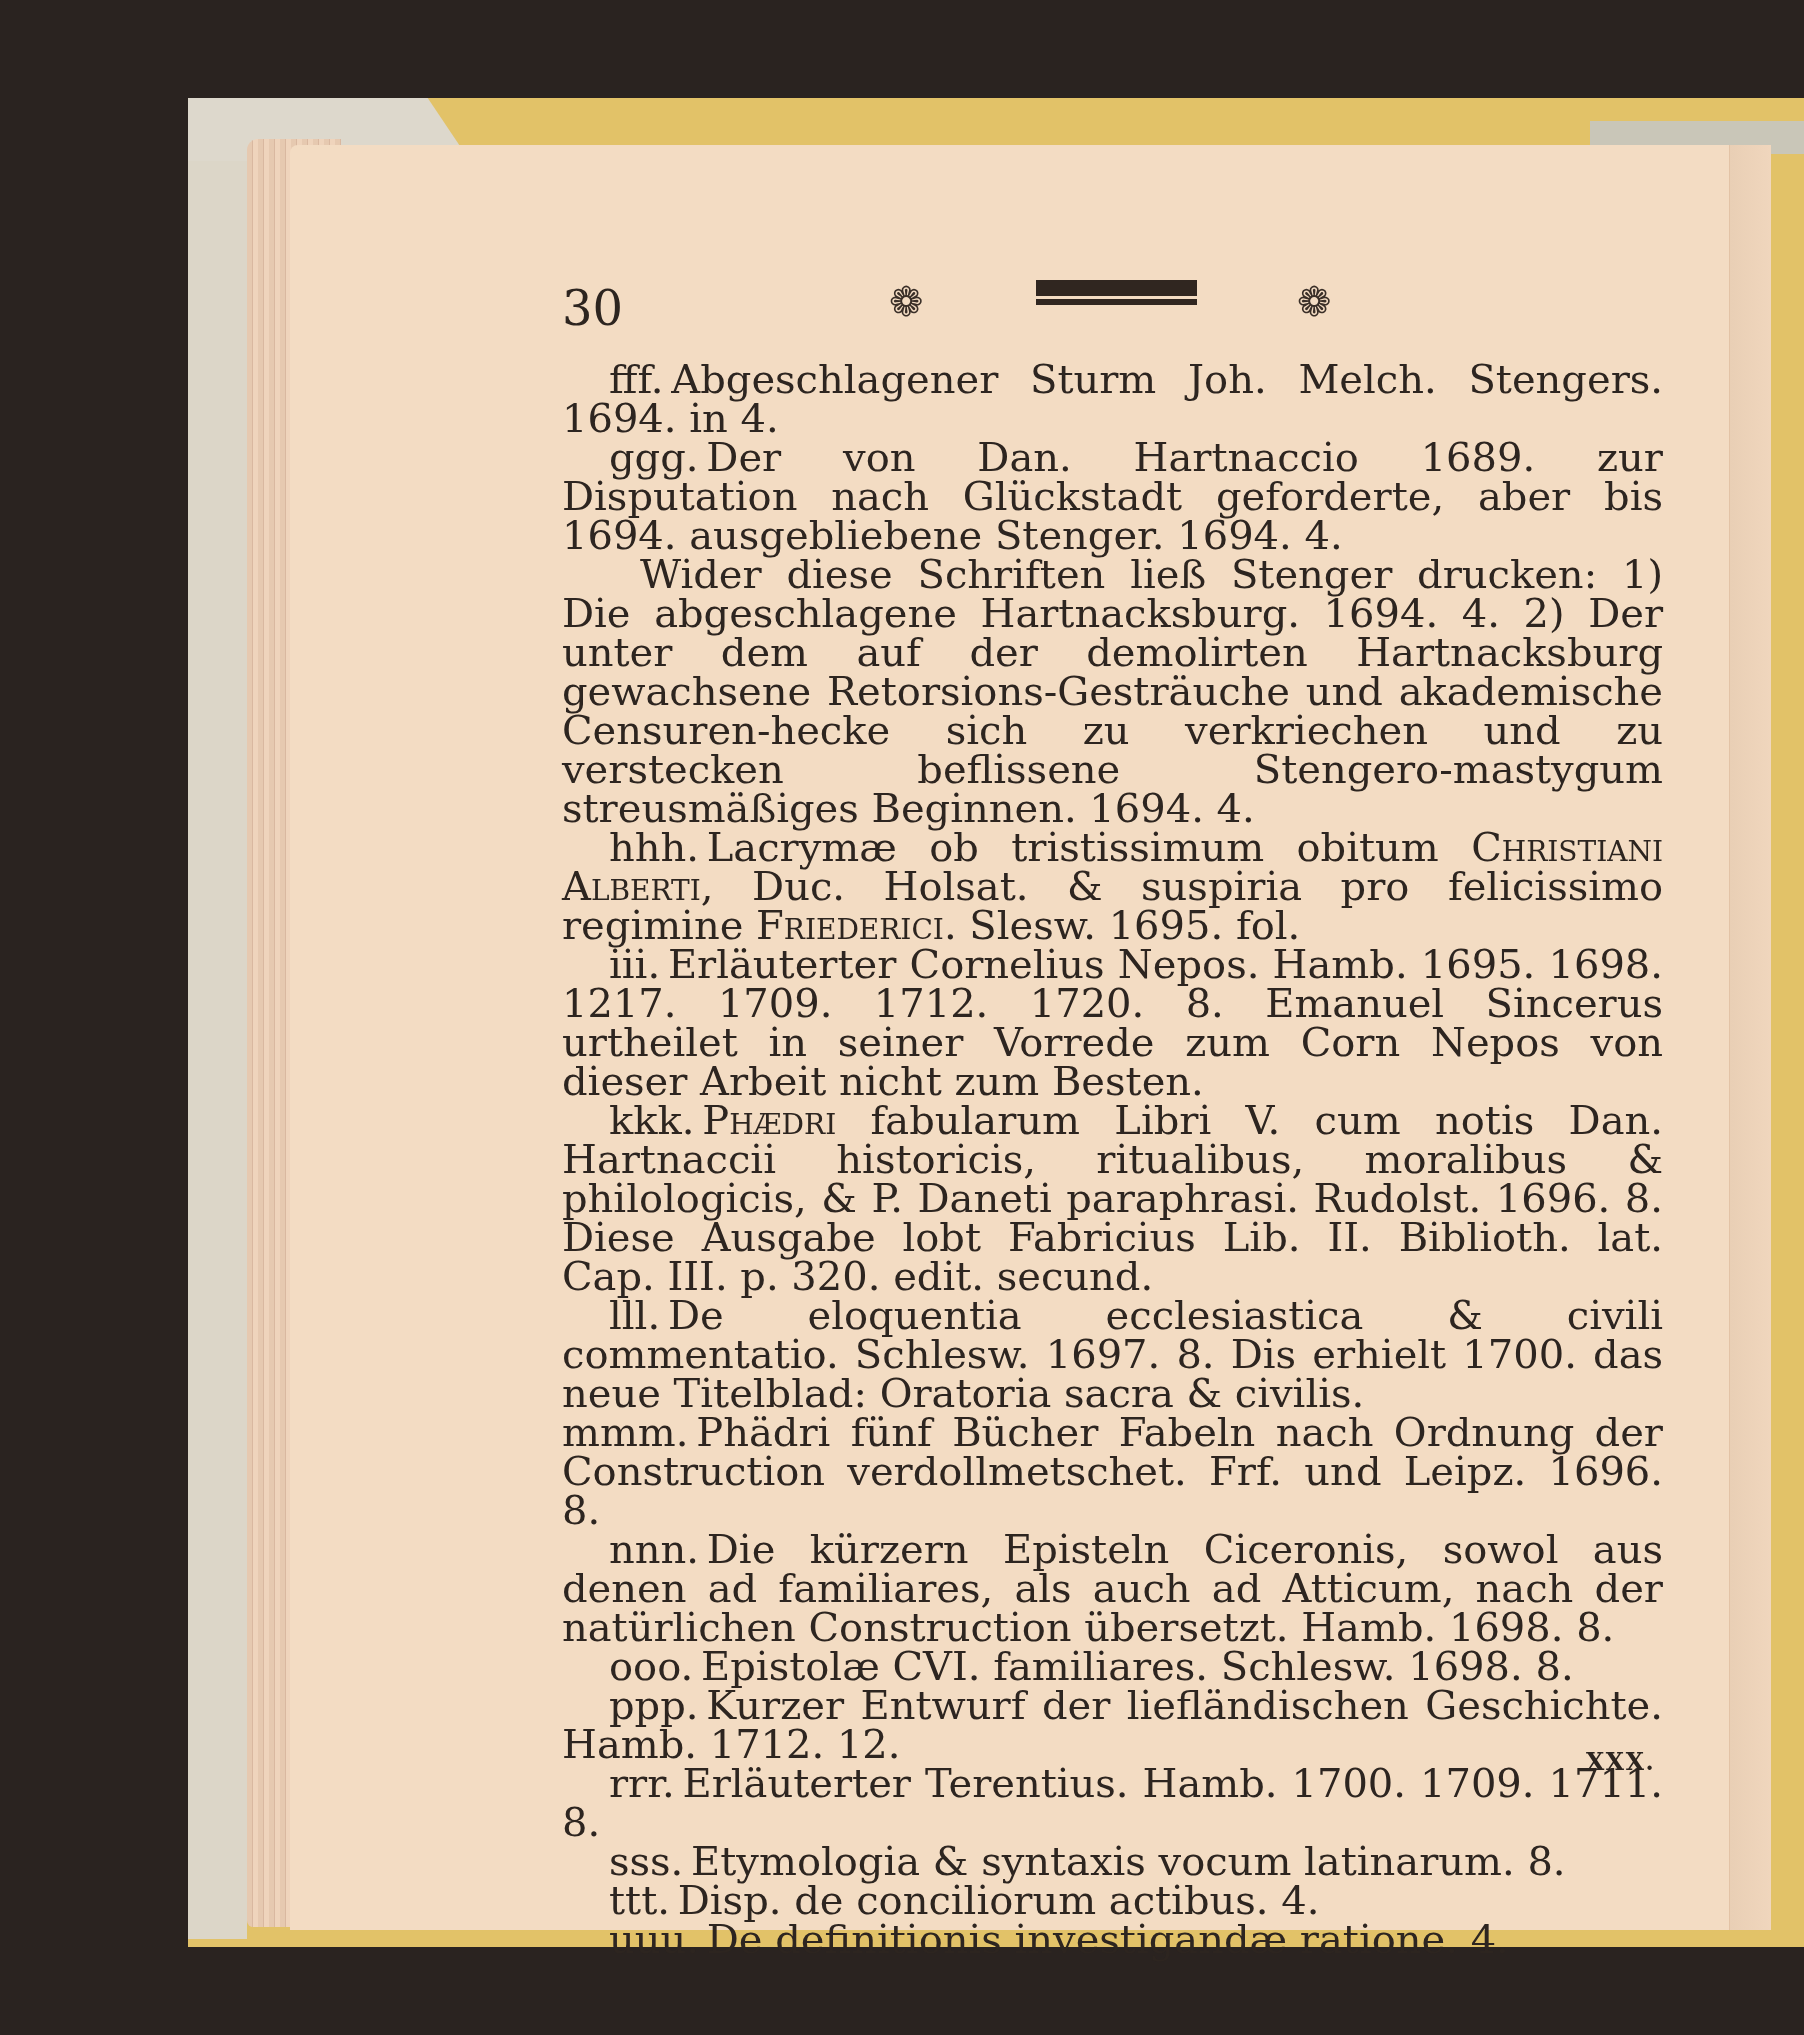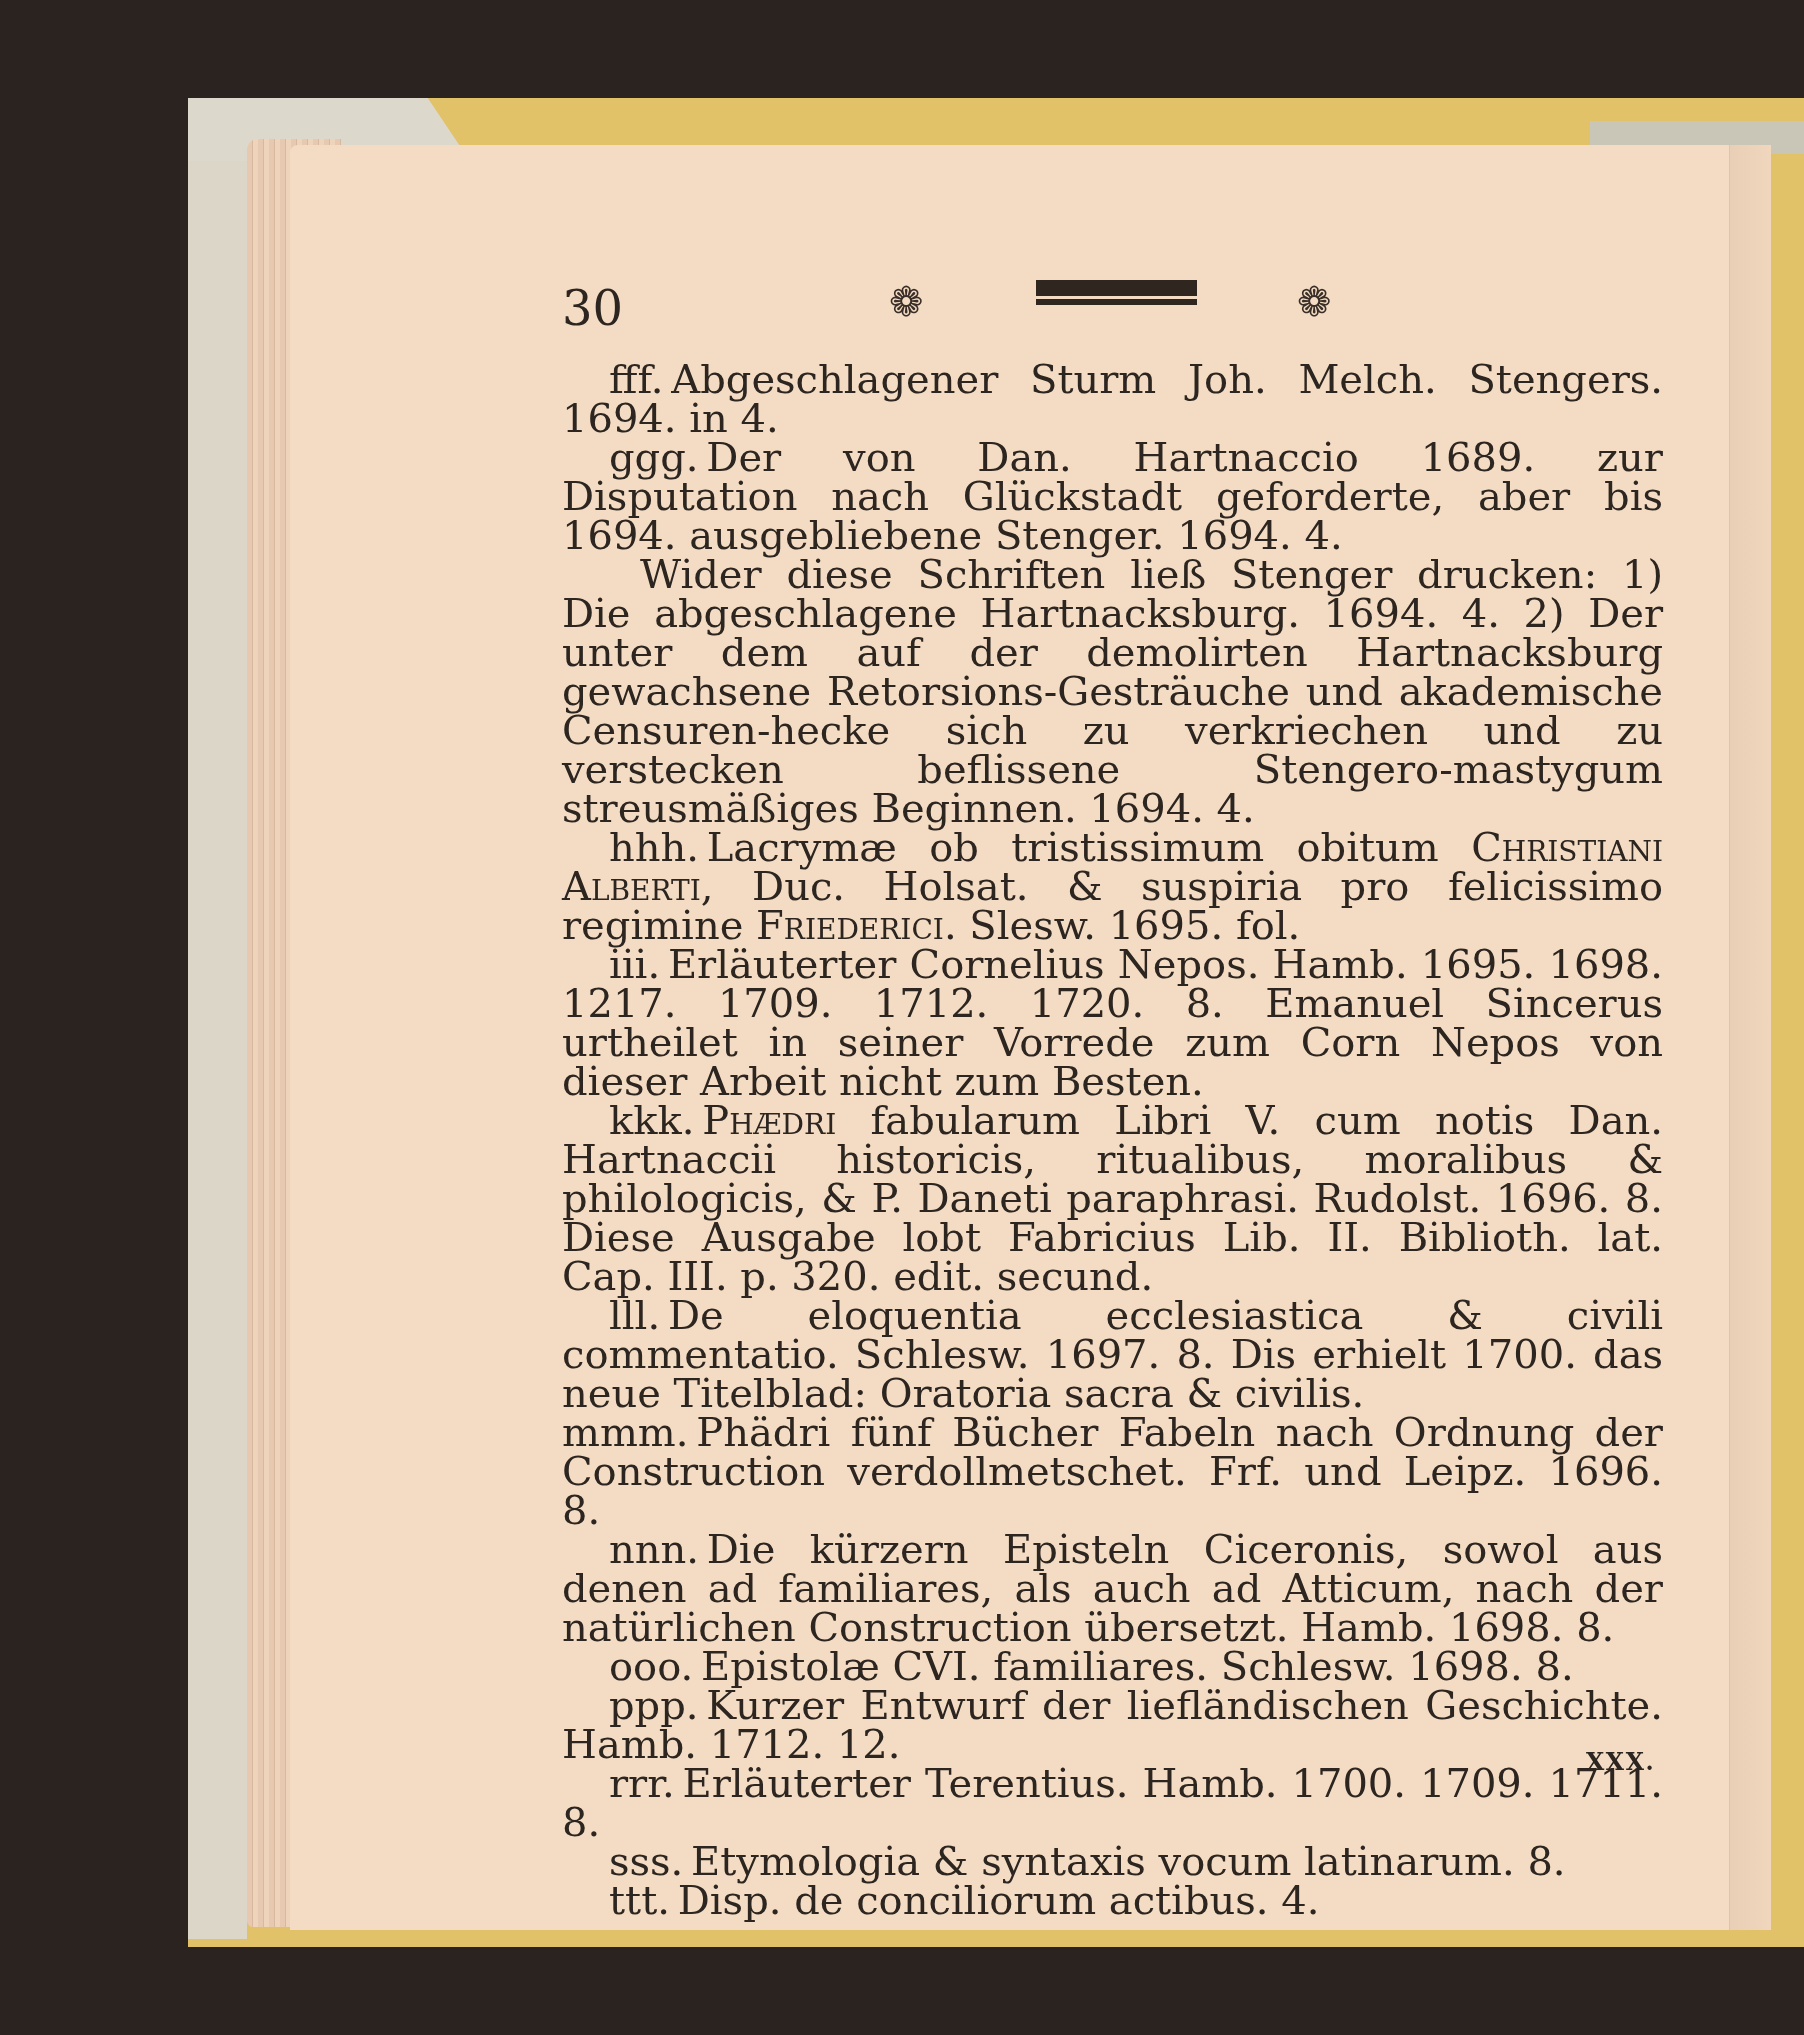--- a/index.html
+++ b/index.html
@@ -119,16 +119,19 @@
   </p>
   <p class="entry indent">
     <span class="label">rrr.</span><span>Erläuterter Terentius. Hamb. 1700. 1709. 1711. 8.</span>
   </p>
   <p class="entry indent">
     <span class="label">sss.</span><span>Etymologia &amp; syntaxis vocum latinarum. 8.</span>
   </p>
   <p class="entry indent">
     <span class="label">ttt.</span><span>Disp. de conciliorum actibus. 4.</span>
   </p>
+  <p class="entry indent">
+    <span class="label">uuu.</span><span>De definitionis investigandæ ratione. 4.</span>
+  </p>
 </div>
 
 <div class="ink sig">XXX.</div>
 
 
 </body></html>

